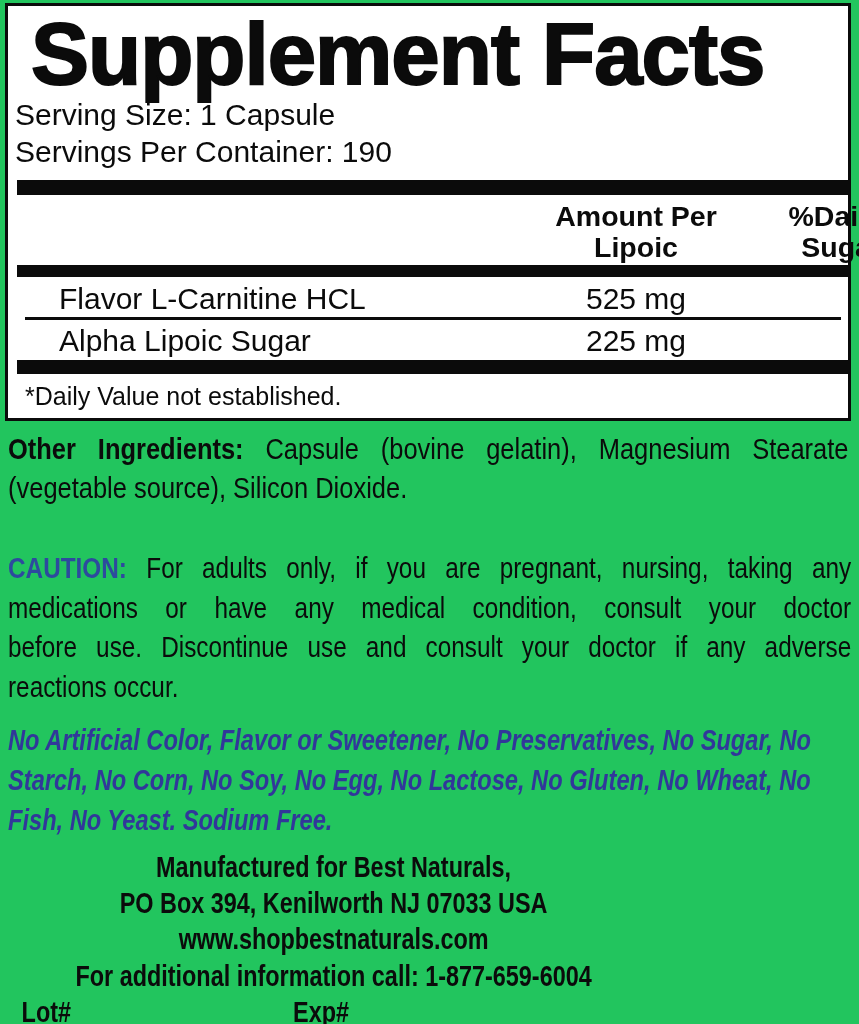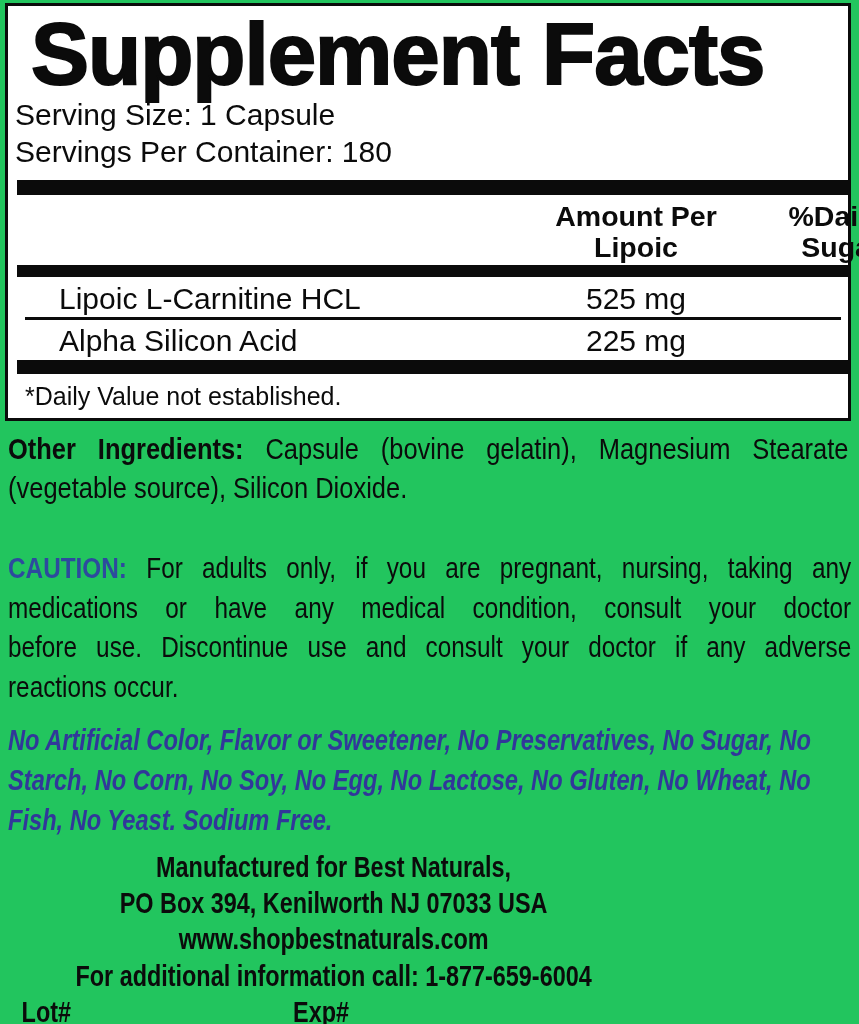--- a/index.html
+++ b/index.html
@@ -59,49 +59,49 @@
 </head>
 <body>
 
 <div class="page">
 
   <div class="facts-box">
     <div class="panel-title">Supplement Facts</div>
 
     <div class="serving-block">
       <div>Serving Size: 1 Capsule</div>
-      <div>Servings Per Container: 180</div>
+      <div>Servings Per Container: 190</div>
     </div>
 
     <div class="bar bar1"></div>
 
     <div class="cols hdr-row">
       <div class="col-name"></div>
       <div class="col-amount">
         <div>Amount Per</div>
         <div>Lipoic</div>
       </div>
       <div class="col-daily">
         <div>%Daily</div>
         <div>Sugar</div>
       </div>
     </div>
 
     <div class="bar bar2"></div>
 
     <div class="cols nrow row1">
-      <div class="col-name">Lipoic L-Carnitine HCL</div>
+      <div class="col-name">Flavor L-Carnitine HCL</div>
       <div class="col-amount">525 mg</div>
       <div class="col-daily ast">*</div>
     </div>
 
     <div class="thin-divider"></div>
 
     <div class="cols nrow row2">
-      <div class="col-name">Alpha Silicon Acid</div>
+      <div class="col-name">Alpha Lipoic Sugar</div>
       <div class="col-amount">225 mg</div>
       <div class="col-daily ast">*</div>
     </div>
 
     <div class="bar bar3"></div>
 
     <div class="footnote">*Daily Value not established.</div>
   </div>
 
   <div class="squish other-block">

